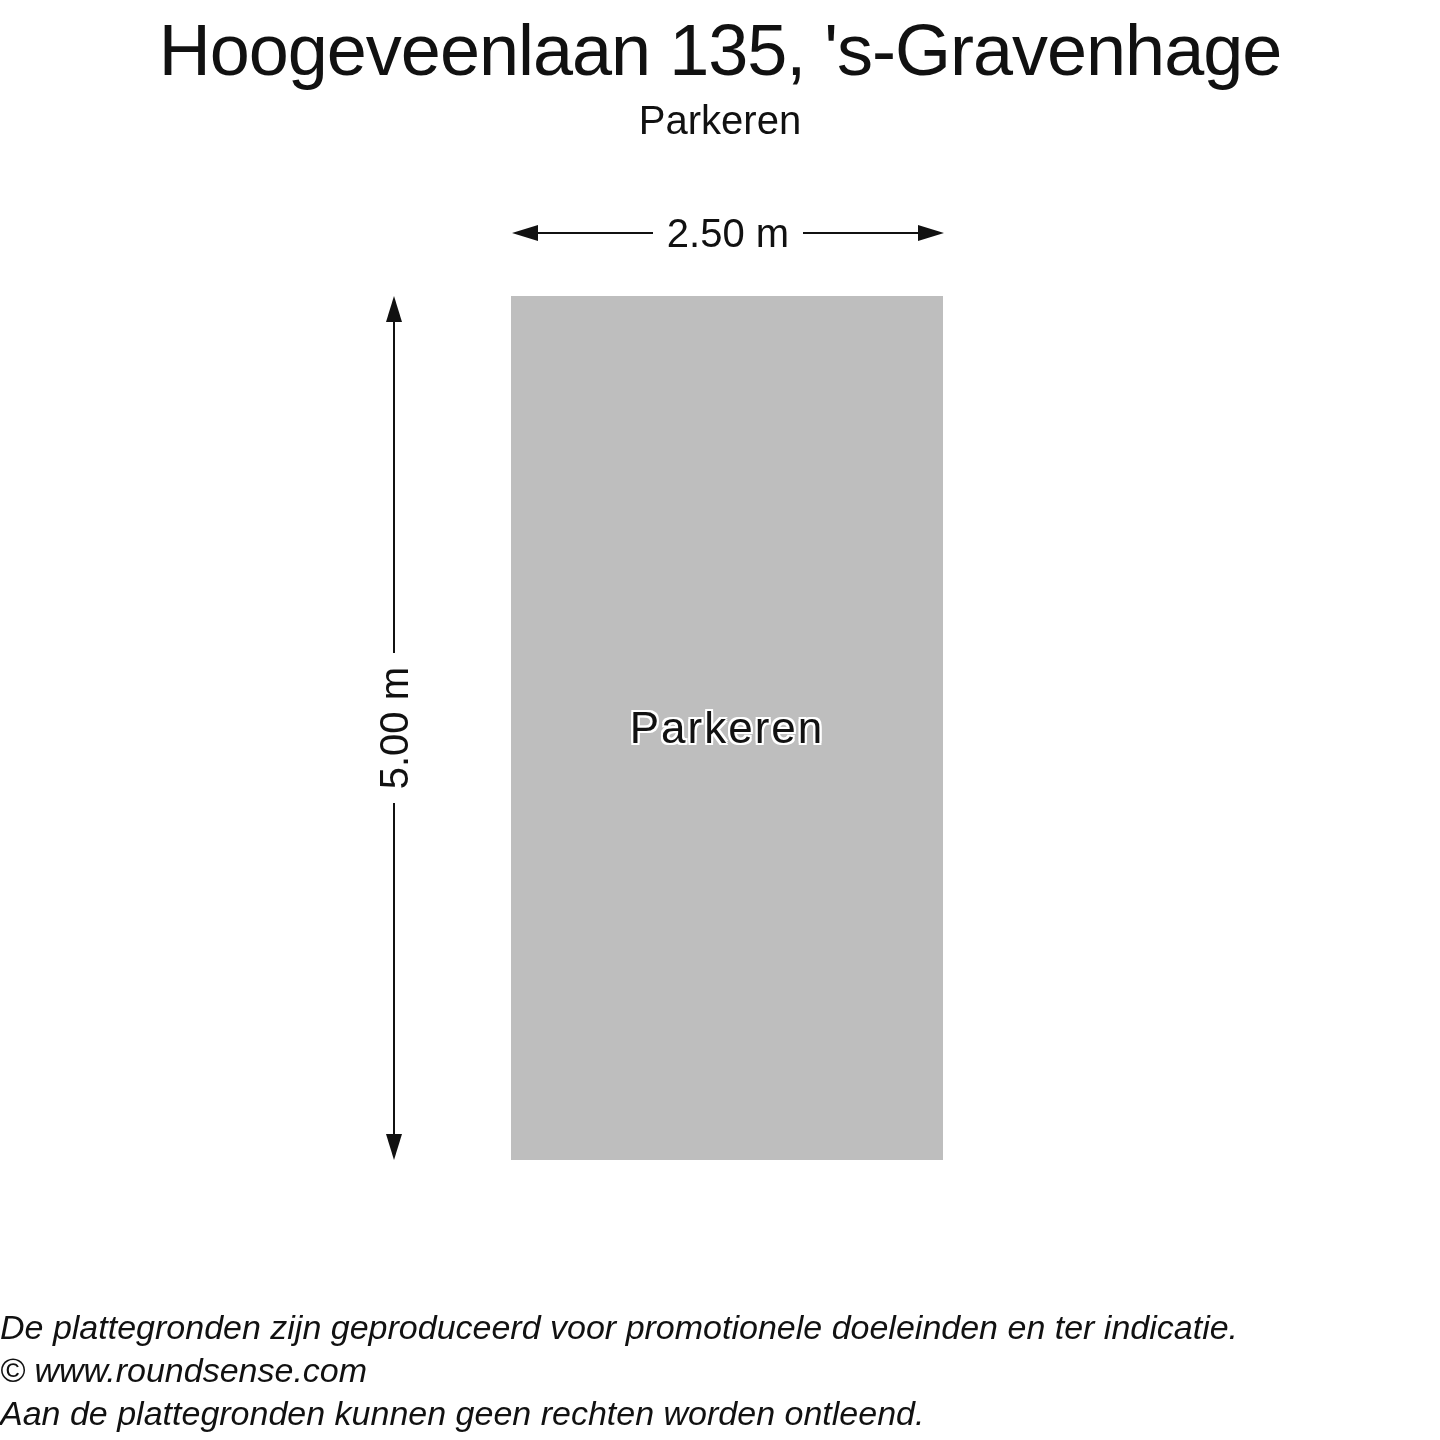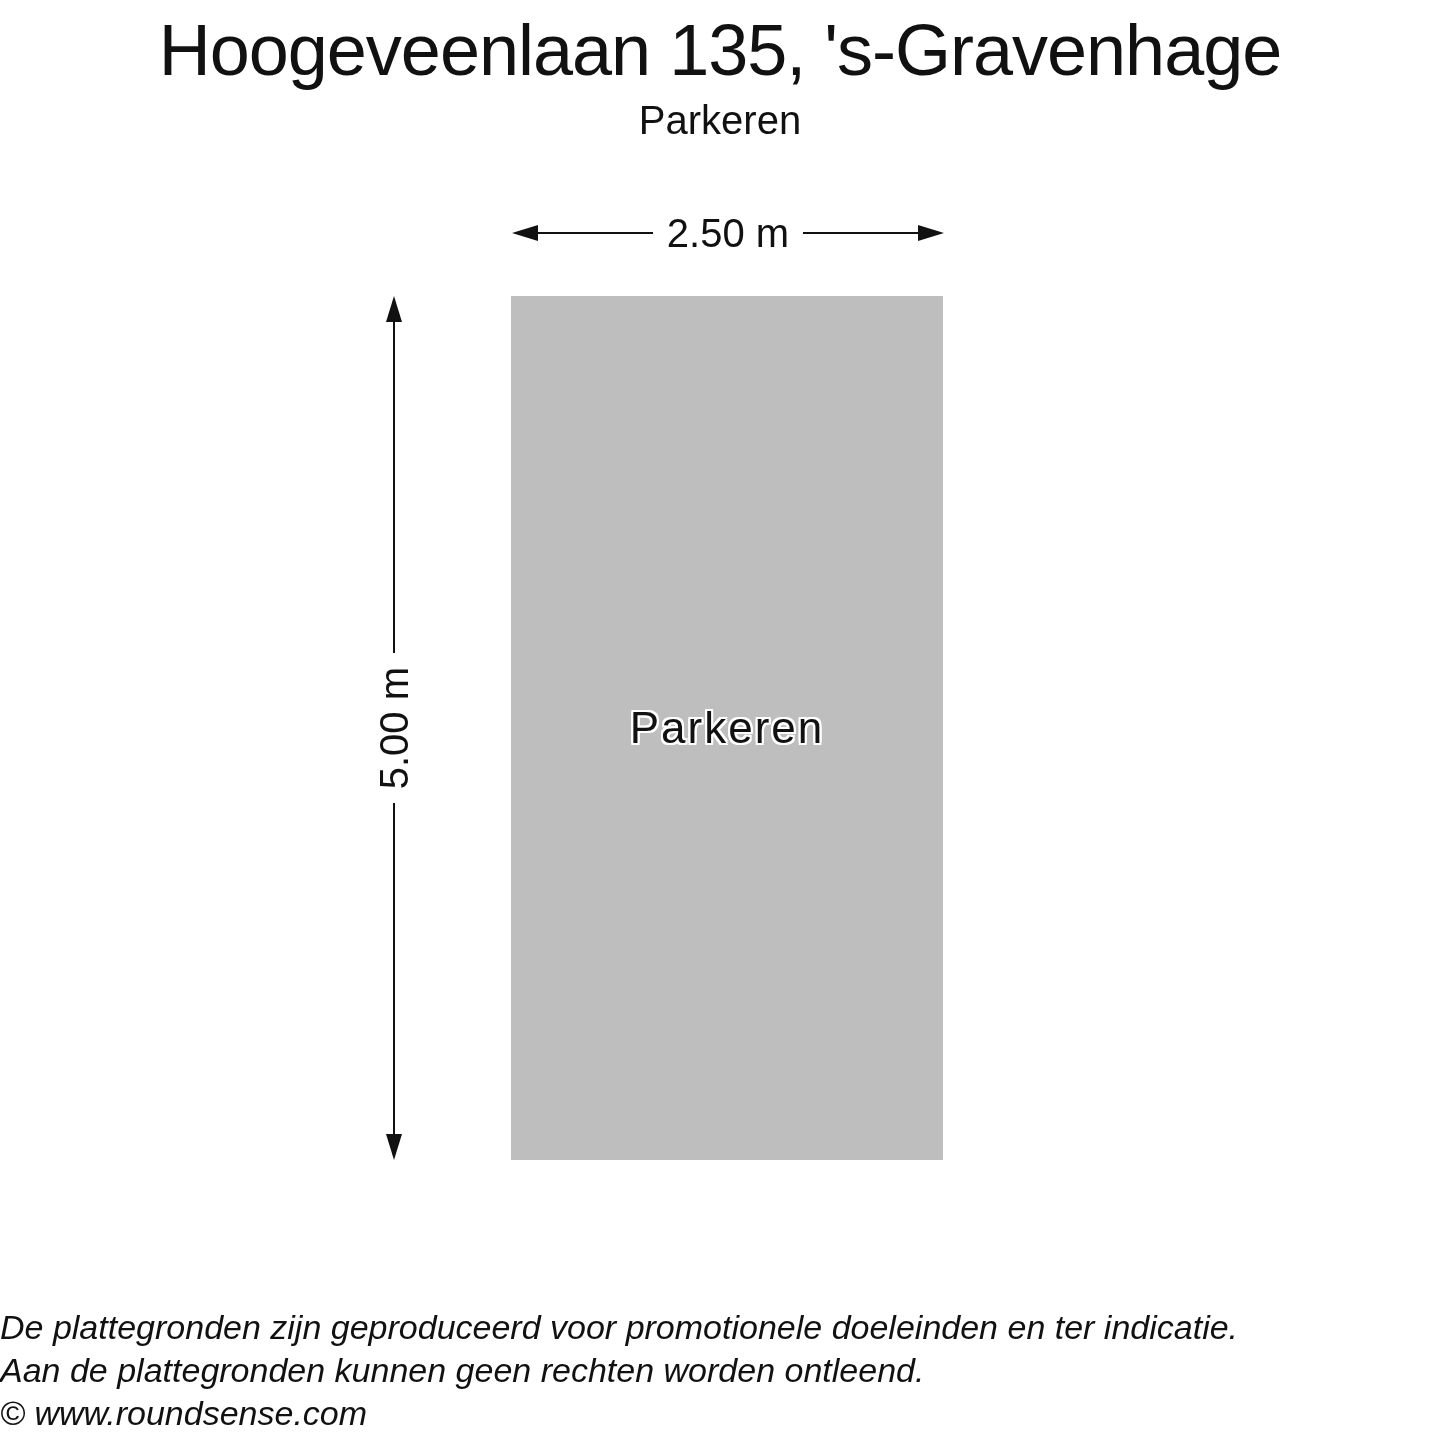--- a/index.html
+++ b/index.html
@@ -147,17 +147,17 @@
     <span class="line"></span>
     <span class="arrowhead-down"></span>
   </div>
 
   <div class="room">
     <span class="room-label">Parkeren</span>
   </div>
 
   <div class="footer">
     <div>De plattegronden zijn geproduceerd voor promotionele doeleinden en ter indicatie.</div>
+    <div>© www.roundsense.com</div>
     <div>Aan de plattegronden kunnen geen rechten worden ontleend.</div>
-    <div>© www.roundsense.com</div>
   </div>
 
 </div>
 
 </body></html>

